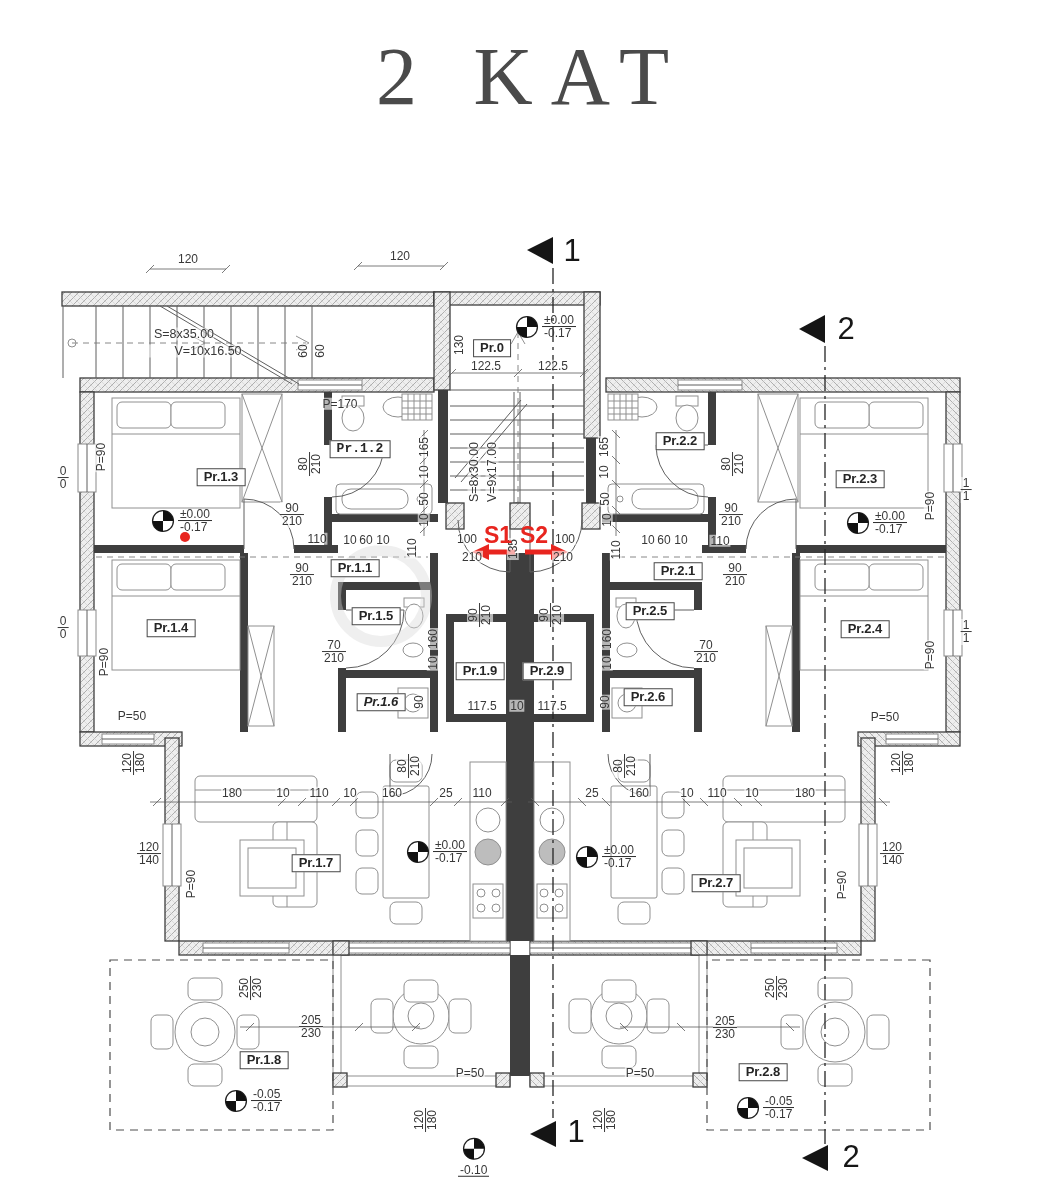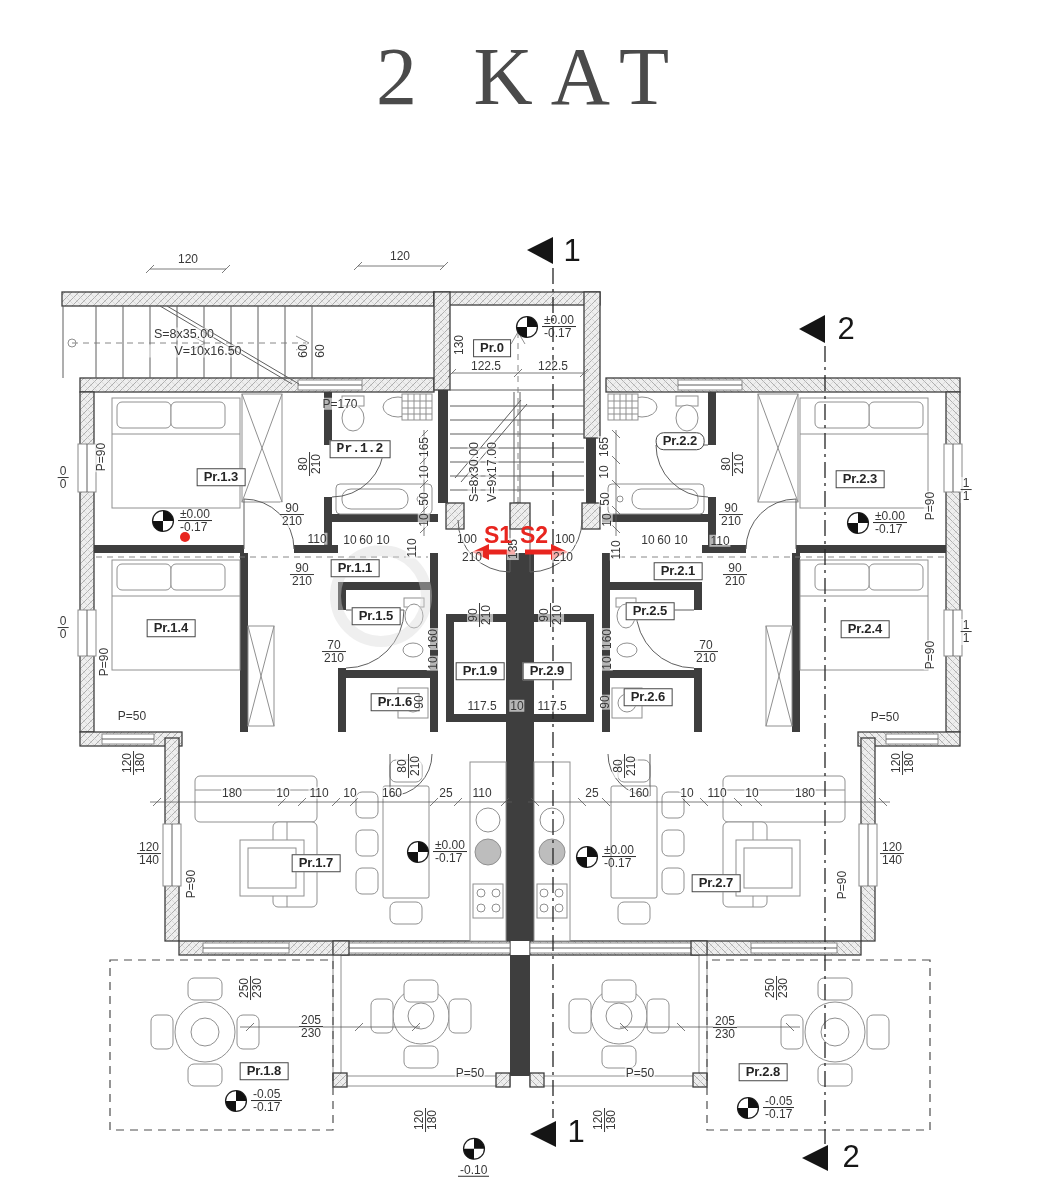--- a/index.html
+++ b/index.html
@@ -249,26 +249,26 @@
     </g>
   </svg>
 
   <div class="labels">
       <div class="lbl room" style="left: 492px; top: 348px;">Pr.0</div>
       <div class="lbl room" style="left: 176px; top: 477px; margin-left: 45px;">Pr.1.3</div>
       <div class="lbl room" style="left: 360px; top: 449px; font-family: Liberation Mono, monospace;">Pr.1.2</div>
       <div class="lbl room" style="left: 355px; top: 568px;">Pr.1.1</div>
       <div class="lbl room" style="left: 171px; top: 628px;">Pr.1.4</div>
       <div class="lbl room" style="left: 376px; top: 616px;">Pr.1.5</div>
-      <div class="lbl room" style="left: 395px; top: 702px;">Pr.1.6</div>
+      <div class="lbl room" style="left: 381px; top: 702px; font-style: italic;">Pr.1.6</div>
       <div class="lbl room" style="left: 480px; top: 671px;">Pr.1.9</div>
       <div class="lbl room" style="left: 547px; top: 671px;">Pr.2.9</div>
       <div class="lbl room" style="left: 316px; top: 863px;">Pr.1.7</div>
-      <div class="lbl room" style="left: 264px; top: 1060px; margin-top: 11px;">Pr.1.8</div>
-      <div class="lbl room" style="left: 680px; top: 441px; border-radius: 8px;">Pr.2.2</div>
+      <div class="lbl room" style="left: 264px; top: 1060px;">Pr.1.8</div>
+      <div class="lbl room" style="left: 680px; top: 441px;">Pr.2.2</div>
       <div class="lbl room" style="left: 860px; top: 479px;">Pr.2.3</div>
       <div class="lbl room" style="left: 678px; top: 571px;">Pr.2.1</div>
       <div class="lbl room" style="left: 650px; top: 611px;">Pr.2.5</div>
       <div class="lbl room" style="left: 648px; top: 697px;">Pr.2.6</div>
       <div class="lbl room" style="left: 865px; top: 629px;">Pr.2.4</div>
       <div class="lbl room" style="left: 716px; top: 883px;">Pr.2.7</div>
       <div class="lbl room" style="left: 763px; top: 1072px;">Pr.2.8</div>
       <div class="lbl dim" style="left: 188px; top: 259px;">120</div>
       <div class="lbl dim" style="left: 400px; top: 256px;">120</div>
       <div class="lbl dim rot" style="left: 303px; top: 351px;">60</div>

